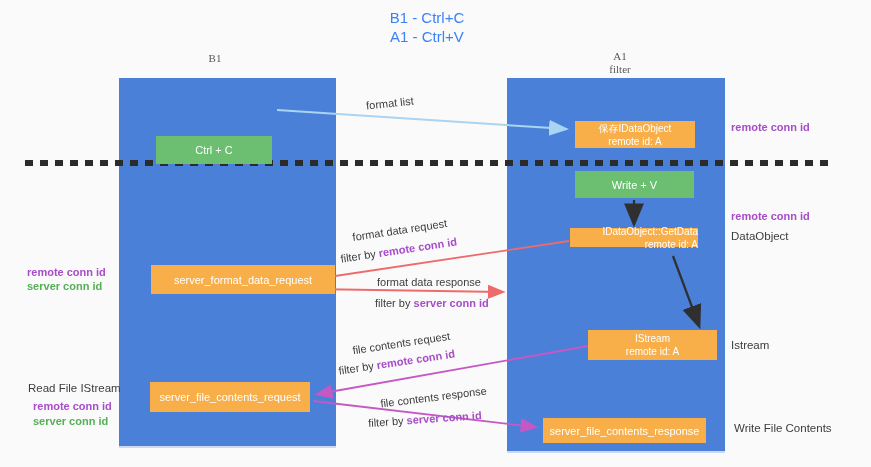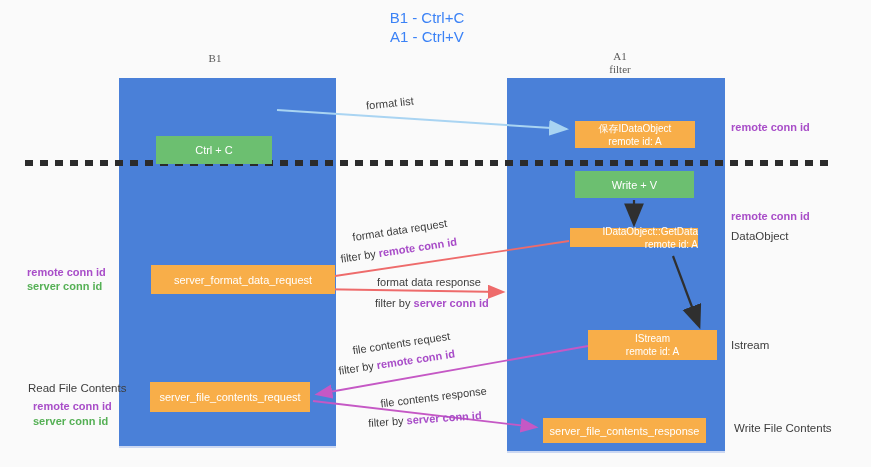--- a/index.html
+++ b/index.html
@@ -137,17 +137,17 @@
   </div>
 
   <div class="lbl bold-purple" style="left:731px; top:121px;">remote conn id</div>
   <div class="lbl bold-purple" style="left:731px; top:210px;">remote conn id</div>
   <div class="lbl" style="left:731px; top:230px; font-size:11.5px;">DataObject</div>
   <div class="lbl" style="left:731px; top:339px; font-size:11.5px;">Istream</div>
   <div class="lbl" style="left:734px; top:422px; font-size:11.5px;">Write File Contents</div>
 
   <div class="lbl bold-purple" style="left:27px; top:266px;">remote conn id</div>
   <div class="lbl bold-green" style="left:27px; top:280px;">server conn id</div>
-  <div class="lbl" style="left:28px; top:382px; font-size:11.5px;">Read File Contents</div>
+  <div class="lbl" style="left:28px; top:382px; font-size:11.5px;">Read File IStream</div>
   <div class="lbl bold-purple" style="left:33px; top:400px;">remote conn id</div>
   <div class="lbl bold-green" style="left:33px; top:415px;">server conn id</div>
 
 </div>
 
 </body></html>

